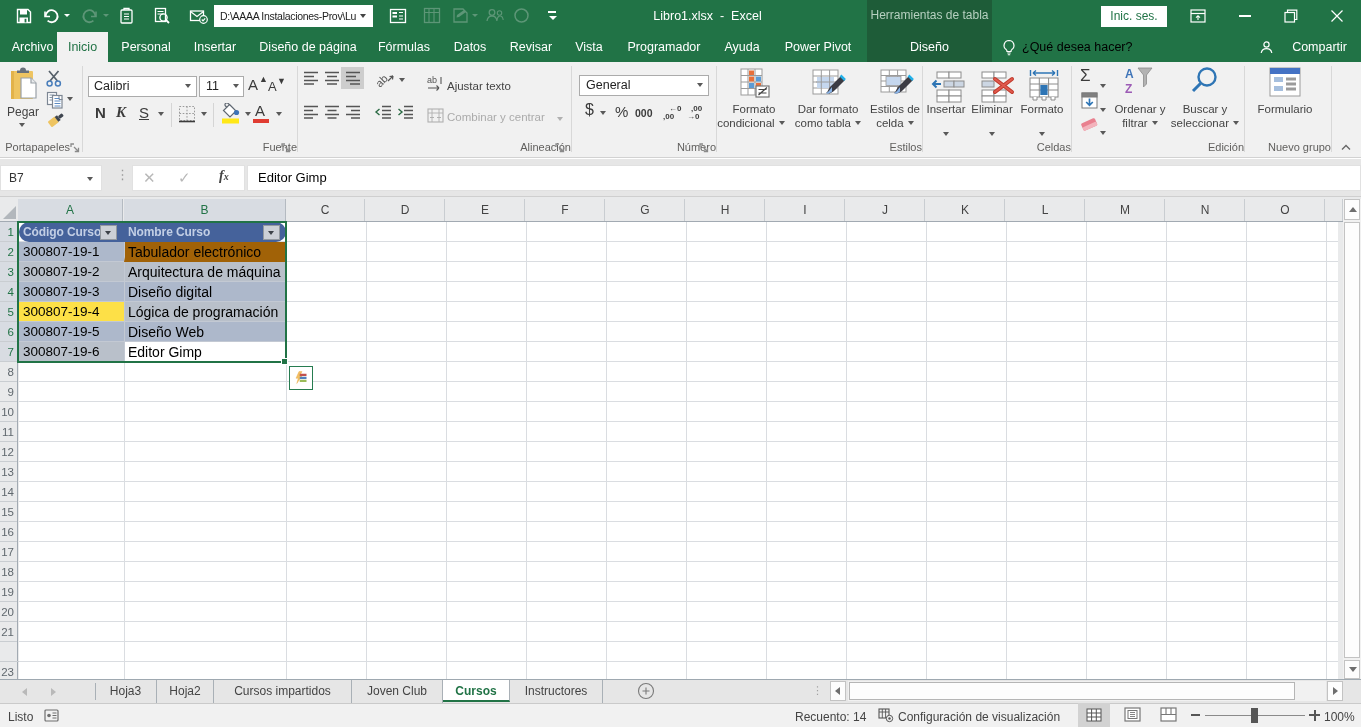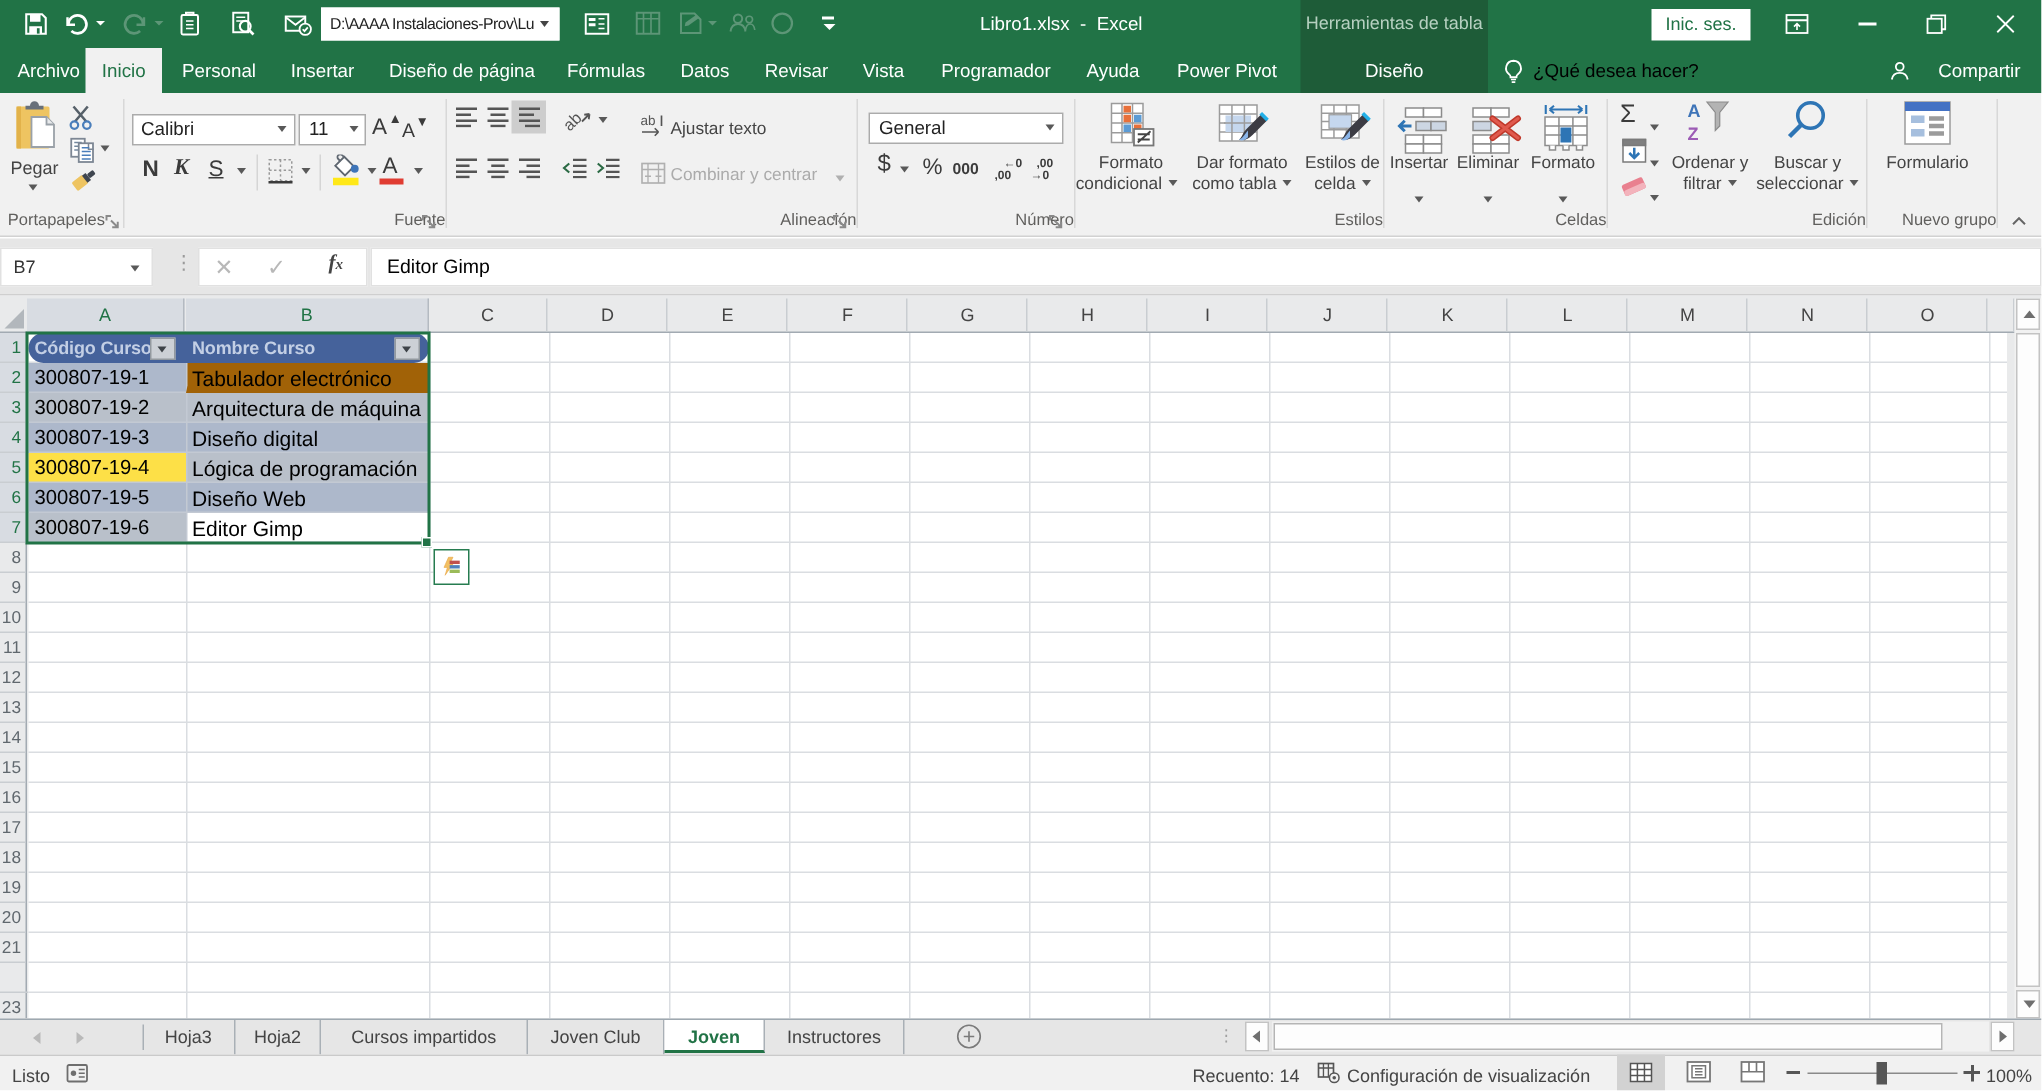--- a/index.html
+++ b/index.html
@@ -620,21 +620,21 @@
 
 <div class="abs" id="tabsbar"></div>
 <div id="tabsbar-items">
     <div class="abs" style="left:22px; top:688px; width:0; height:0; border-top:4px solid transparent; border-bottom:4px solid transparent; border-right:5px solid #b9b9b9;"></div>
     <div class="abs" style="left:51px; top:688px; width:0; height:0; border-top:4px solid transparent; border-bottom:4px solid transparent; border-left:5px solid #b9b9b9;"></div>
     <div class="abs" style="left:95px; top:683px; width:1px; height:17px; background:#a9b0b6;"></div>
     <div class="sheettab" style="left:95px; top:680px; width:62px;">Hoja3</div>
     <div class="sheettab" style="left:157px; top:680px; width:57px;">Hoja2</div>
     <div class="sheettab" style="left:214px; top:680px; width:138px;">Cursos impartidos</div>
     <div class="sheettab" style="left:352px; top:680px; width:91px;">Joven Club</div>
-    <div class="sheettab activetab" style="left:443px; top:680px; width:67px; background:#fff; color:#217346; font-weight:bold; border-bottom:2px solid #217346; height:22px;">Joven</div>
+    <div class="sheettab activetab" style="left:443px; top:680px; width:67px; background:#fff; color:#217346; font-weight:bold; border-bottom:2px solid #217346; height:22px;">Cursos</div>
     <div class="sheettab" style="left:510px; top:680px; width:93px;">Instructores</div>
     <svg class="abs" style="left:637px; top:682px;" width="18" height="18" viewBox="0 0 18 18">
       <circle cx="9" cy="9" r="7.5" fill="none" stroke="#7a7a7a" stroke-width="1.1"></circle>
       <path d="M9 5.5 V12.5 M5.5 9 H12.5" stroke="#7a7a7a" stroke-width="1.1"></path>
     </svg>
     <div class="abs" style="left:812px; top:684px; color:#a0a0a0; font-size:11px;">⋮</div>
     <div class="abs" style="left:830px; top:681px; width:16px; height:20px; background:#fdfdfd; border:1px solid #c3c3c3;"></div>
     <div class="abs" style="left:835px; top:687px; width:0; height:0; border-top:4px solid transparent; border-bottom:4px solid transparent; border-right:5px solid #6e6e6e;"></div>
     <div class="abs" style="left:848px; top:681px; width:478px; height:20px; background:#f1f1f1;"></div>
     <div class="abs" style="left:849px; top:682px; width:446px; height:18px; background:#fdfdfd; border:1px solid #b5b5b5;"></div>

